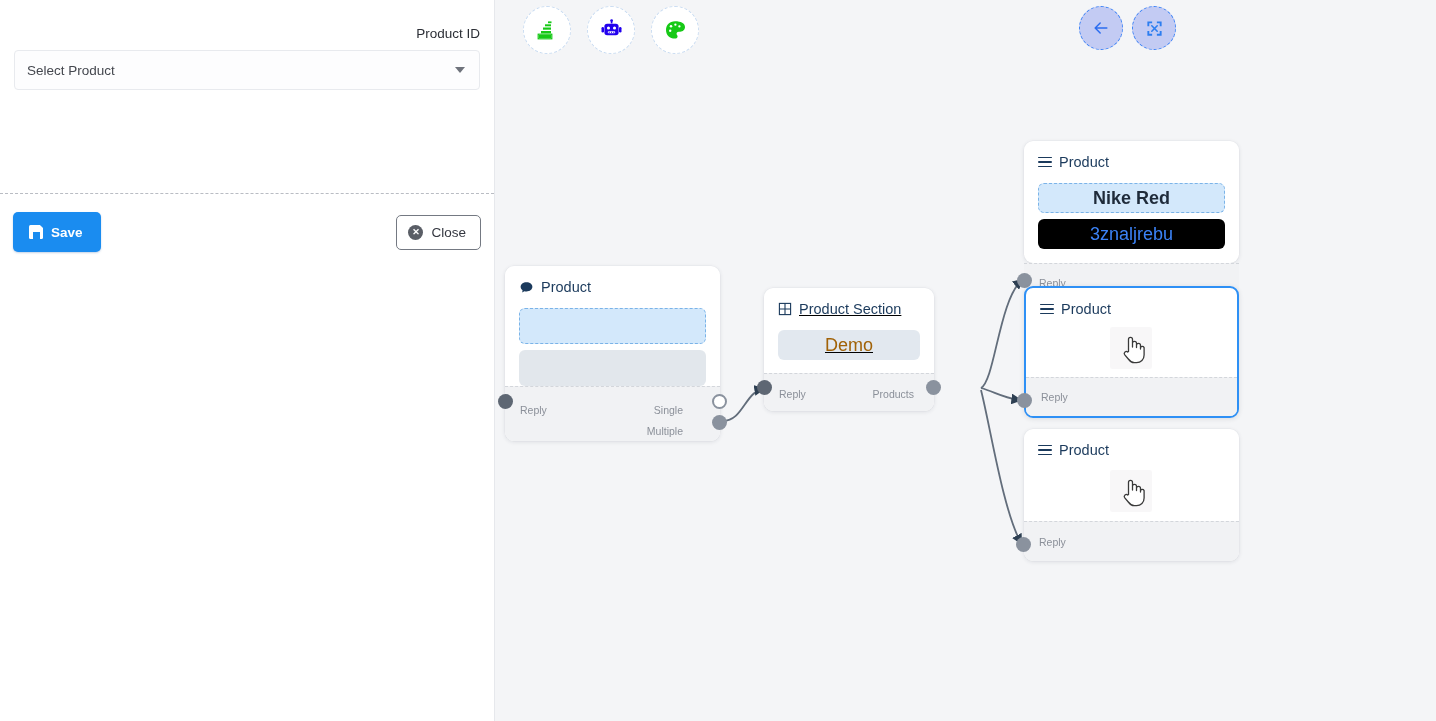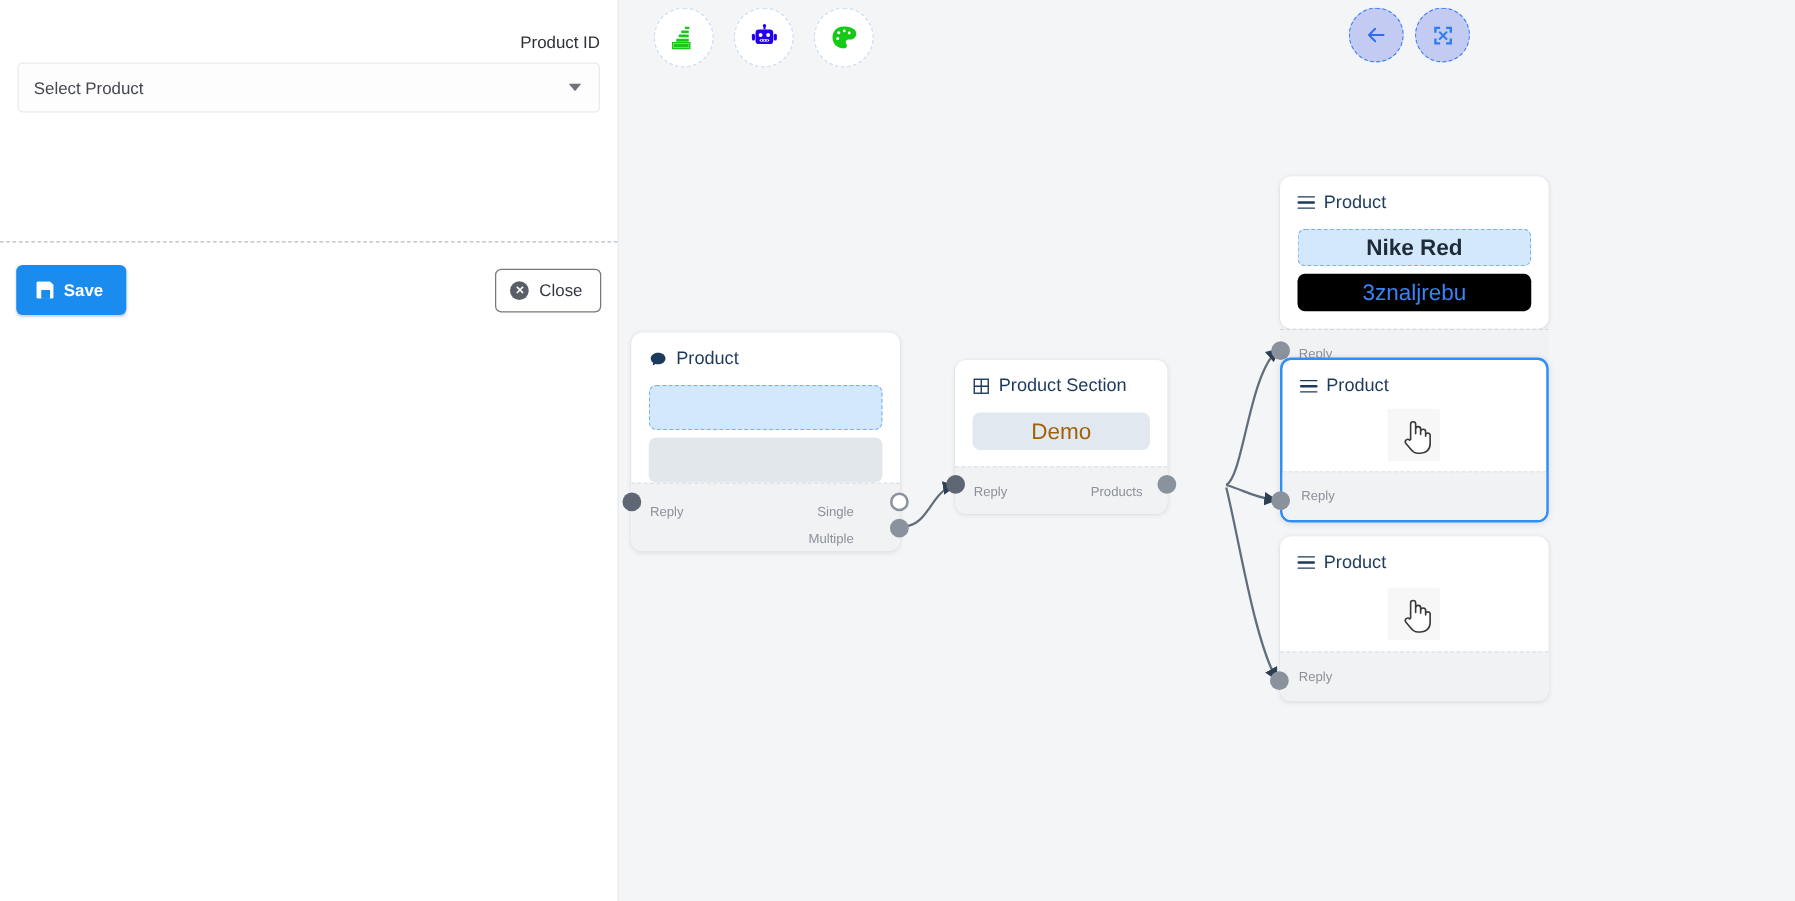--- a/index.html
+++ b/index.html
@@ -332,21 +332,21 @@
           <span class="port-label" style="left:15px; top:17px;">Reply</span>
           <span class="port-label" style="right:37px; top:17px;">Single</span>
           <span class="port-label" style="right:37px; top:38px;">Multiple</span>
         </div>
       </div>
       <div class="port-dot dark" style="left:-7px; top:128px;"></div>
       <div class="port-dot hollow" style="right:-7px; top:128px;"></div>
       <div class="port-dot" style="right:-7px; top:149px;"></div>
     </div>
 
-    <div class="node" style="left:269px; top:288px; width:170px; height:123px;">
+    <div class="node" style="left:269px; top:288px; width:170px; height:123px;text-decoration:underline;">
       <div class="node-body">
         <div class="node-title">
           <svg class="ico" width="14" height="14" viewBox="0 0 24 24">
             <rect x="2.4" y="2.4" width="19.2" height="19.2" fill="none" stroke="#1b3a5c" stroke-width="1.9"></rect>
             <path d="M2.4 12 H21.6 M12 2.4 V21.6" stroke="#1b3a5c" stroke-width="1.9"></path>
           </svg>
           <span>Product Section</span>
         </div>
         <div class="chip chip-demo">Demo</div>
       </div>

